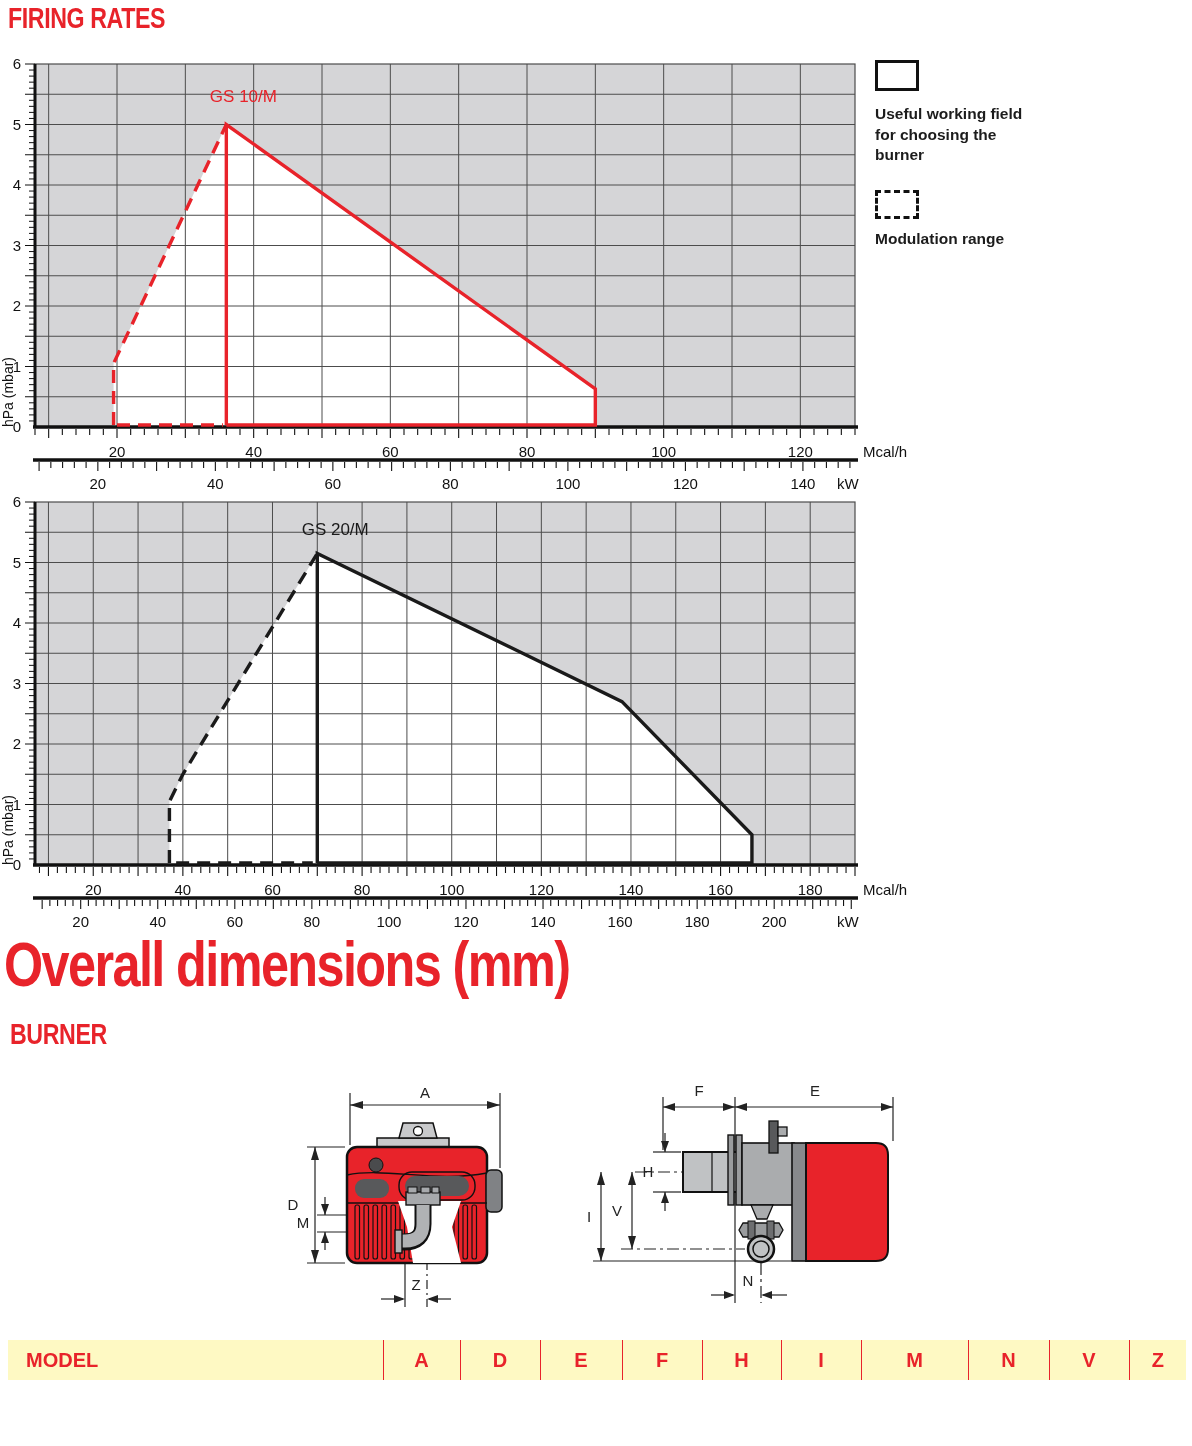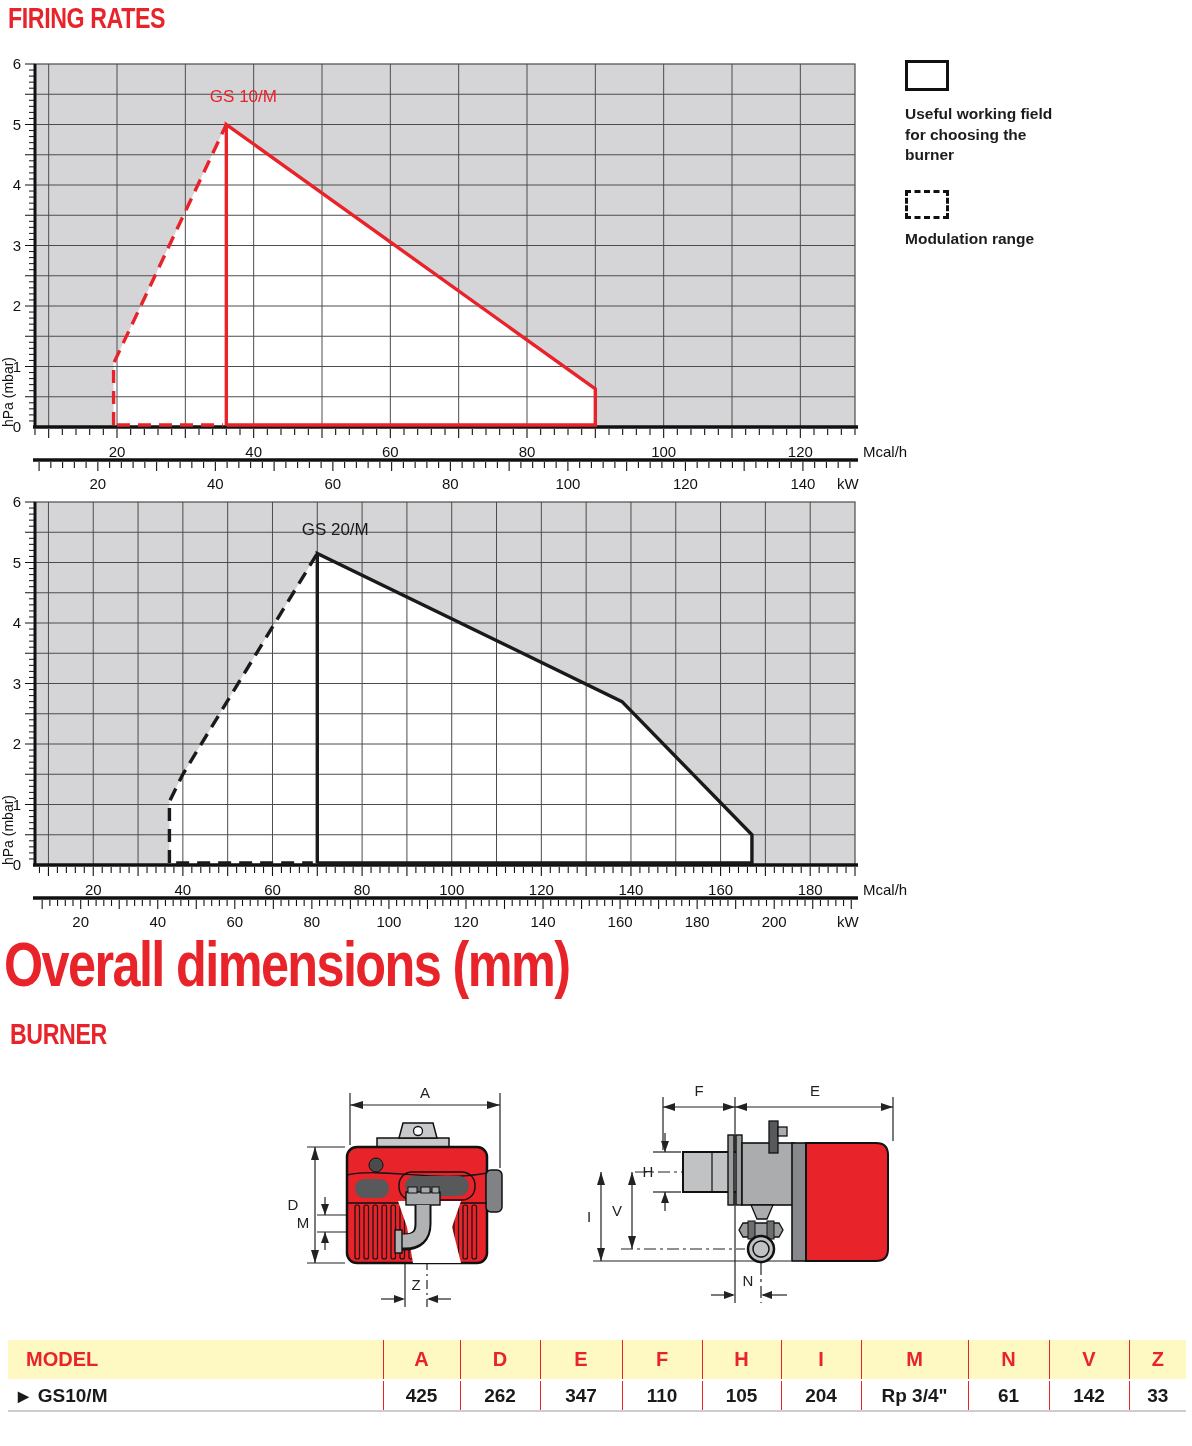--- a/index.html
+++ b/index.html
@@ -8,21 +8,21 @@
          font-family:"Liberation Sans", sans-serif; color:#1a1a1a; }
   .abs { position:absolute; }
   .red-head { color:#e8232a; font-weight:bold; white-space:nowrap;
               transform:scaleX(0.8); transform-origin:0 0; letter-spacing:-0.5px; }
   #h-firing   { left:8px;  top:2px;   font-size:29px; }
   #h-overall  { left:4px;  top:928px; font-size:63px; letter-spacing:-2px; }
   #h-burner   { left:10px; top:1018px; font-size:29px; }
   .chart-svg { position:absolute; left:0; }
   #chart1 { top:56px; }
   #chart2 { top:494px; }
-  #legend { left:905px; top:60px; width:215px; font-size:15.5px; line-height:1.33;
+  #legend { left:875px; top:60px; width:215px; font-size:15.5px; line-height:1.33;
             font-weight:bold; color:#1c1c1c; }
   .legend-text { white-space:pre-line; }
   .swatch-solid  { width:44px; height:31px; border:3px solid #111; background:#fff; margin-bottom:13px; }
   .swatch-dashed { width:44px; height:29px; border:3px dashed #111; background:#fff;
                    margin-top:24px; margin-bottom:10px; }
   #legend .block2 { margin-top:6px; }
   #legend .block3 { margin-top:22px; }
   #front-view { left:255px; top:1075px; }
   #side-view  { left:575px; top:1075px; }
   svg text { font-family:"Liberation Sans", sans-serif; }
@@ -797,27 +797,14 @@
       <th>F</th>
       <th>H</th>
       <th>I</th>
       <th>M</th>
       <th>N</th>
       <th>V</th>
       <th>Z</th>
     </tr>
   </thead>
   <tbody>
-    <tr>
-      <td class="model-cell"><span class="tri">▶</span><span>GS10/M</span></td>
-      <td>425</td>
-      <td>262</td>
-      <td>347</td>
-      <td>110</td>
-      <td>105</td>
-      <td>204</td>
-      <td>Rp 3/4"</td>
-      <td>61</td>
-      <td>142</td>
-      <td>33</td>
-    </tr>
   </tbody>
 </table>
 
 </body></html>

